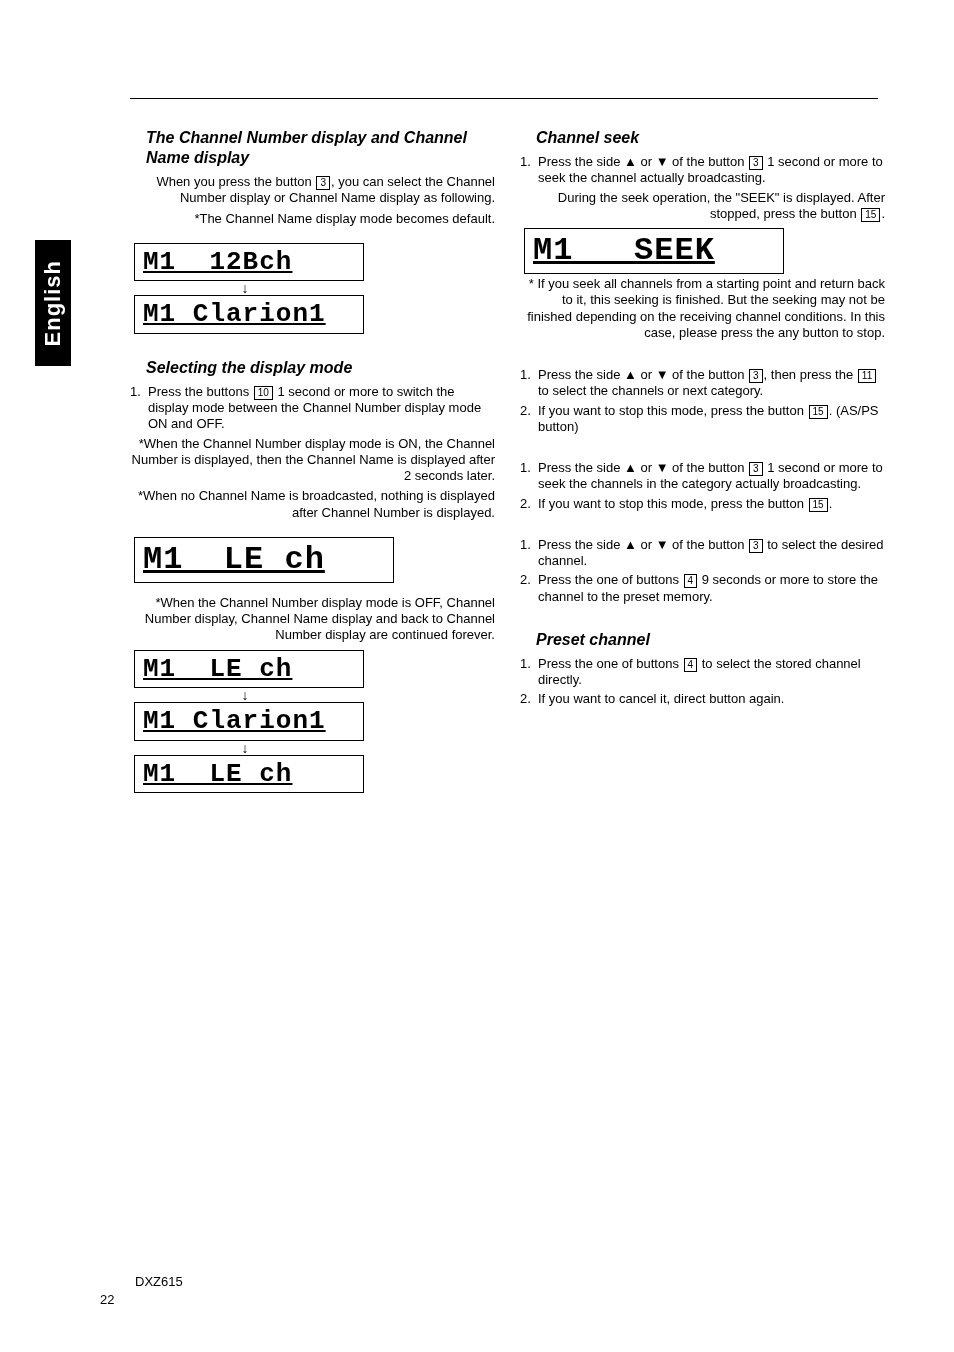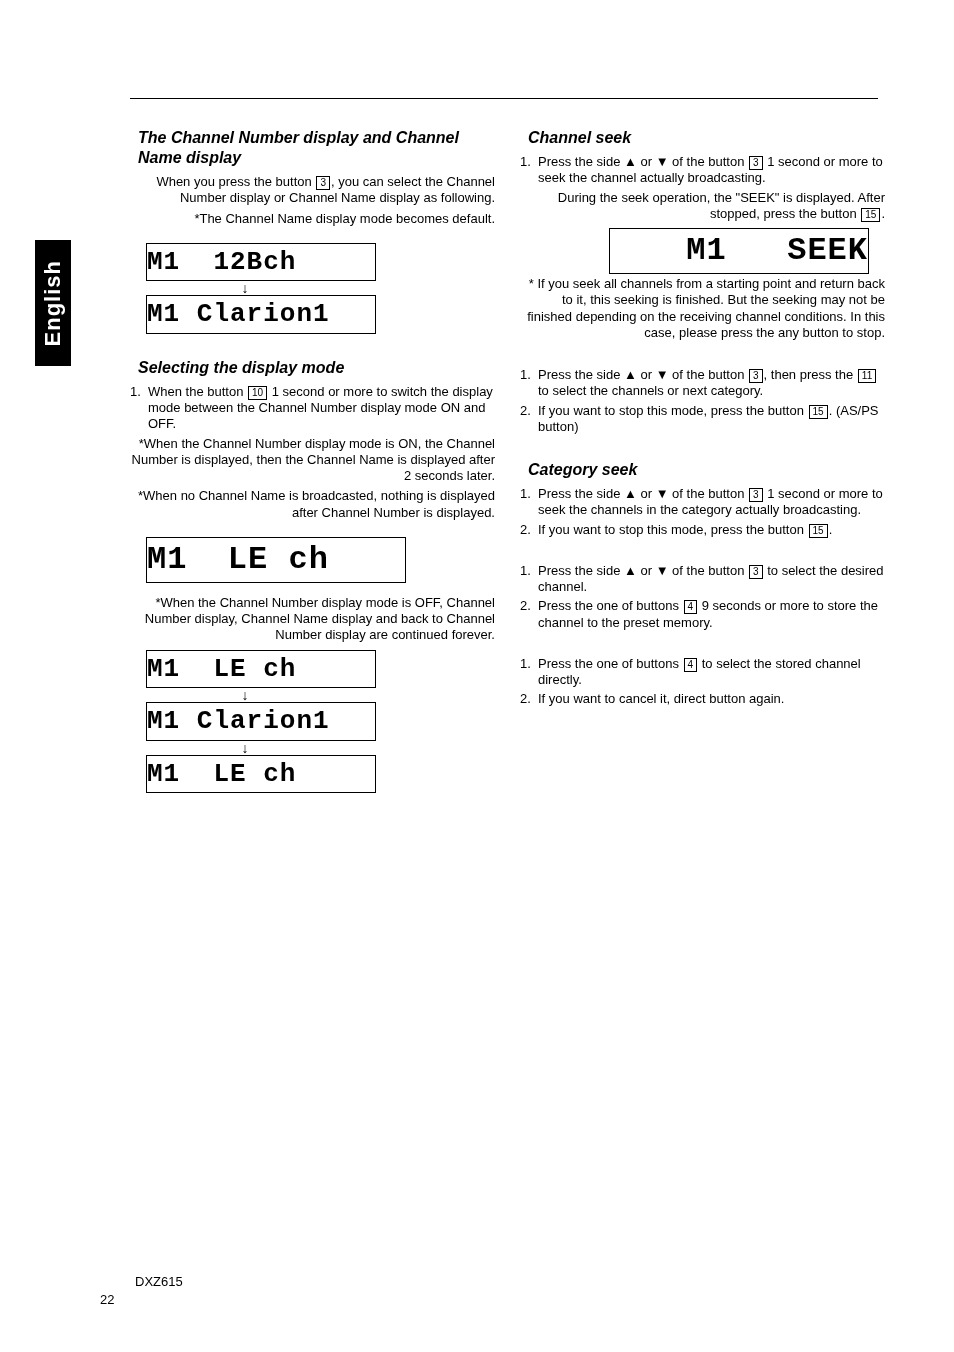--- a/index.html
+++ b/index.html
@@ -56,21 +56,21 @@
       position: absolute;
       width: 365px;
     }
     .col-left { left: 130px; top: 128px; }
     .col-right { left: 520px; top: 128px; }
 
     .section-title {
       font-weight: bold;
       font-style: italic;
       font-size: 16px;
-      margin: 0 0 6px 8px;
+      margin: 0 0 6px 16px;
     }
     .body {
       margin: 0 0 4px 0;
       text-align: right;
     }
     .step {
       display: flex;
       margin-bottom: 3px;
     }
     .step-num {
@@ -88,25 +88,26 @@
       vertical-align: baseline;
       margin: 0 1px;
       font-family: Arial, sans-serif;
     }
     .lcd {
       border: 1.5px solid #000;
       font-family: 'Courier New', monospace;
       font-weight: bold;
       font-size: 26px;
       letter-spacing: 1px;
-      padding: 2px 0;
+      padding: 2px 8px;
       display: inline-block;
       min-width: 230px;
-      margin: 2px 16px;
+      margin: 2px 4px;
       white-space: pre;
+      text-decoration: underline;
     }
     .lcd-big { font-size: 32px; min-width: 260px; }
     .arrow-down {
       text-align: center;
       font-size: 14px;
       line-height: 1;
       margin: -2px 0;
     }
     .center-stack { display: flex; flex-direction: column; align-items: flex-start; }
     .spacer { height: 10px; }
@@ -132,21 +133,21 @@
     <div class="arrow-down" style="width:230px">↓</div>
     <div class="lcd">M1 Clarion1</div>
   </div>
 
   <div class="spacer-lg"></div>
 
   <p class="section-title">Selecting the display mode</p>
   <div class="step">
     <div class="step-num">1.</div>
     <div class="step-txt">
-      <span>When the button </span><span class="keybox">10</span><span> 1 second or more to switch the display mode between the Channel Number display mode ON and OFF.</span>
+      <span>Press the buttons </span><span class="keybox">10</span><span> 1 second or more to switch the display mode between the Channel Number display mode ON and OFF.</span>
     </div>
   </div>
   <p class="body">*When the Channel Number display mode is ON, the Channel Number is displayed, then the Channel Name is displayed after 2 seconds later.</p>
   <p class="body">*When no Channel Name is broadcasted, nothing is displayed after Channel Number is displayed.</p>
   <div class="spacer"></div>
   <div class="lcd lcd-big">M1  LE ch</div>
   <div class="spacer"></div>
   <p class="body">*When the Channel Number display mode is OFF, Channel Number display, Channel Name display and back to Channel Number display are continued forever.</p>
   <div class="center-stack">
     <div class="lcd">M1  LE ch</div>
@@ -161,21 +162,21 @@
   <p class="section-title">Channel seek</p>
   <div class="step">
     <div class="step-num">1.</div>
     <div class="step-txt">
       <span>Press the side  ▲ or ▼  of the button </span><span class="keybox">3</span><span> 1 second or more to seek the channel actually broadcasting.</span>
     </div>
   </div>
   <p class="body" style="margin-left:20px">
     <span>During the seek operation, the "SEEK" is displayed. After stopped, press the button </span><span class="keybox">15</span><span>.</span>
   </p>
-  <div style="text-align:right">
+  <div style="text-align:left">
     <div class="lcd lcd-big">M1   SEEK</div>
   </div>
   <p class="body">* If you seek all channels from a starting point and return back to it, this seeking is finished.  But the seeking may not be finished depending on the receiving channel conditions. In this case, please press the any button to stop.</p>
 
   <div class="spacer-lg"></div>
 
   <div class="step">
     <div class="step-num">1.</div>
     <div class="step-txt">
       <span>Press the side  ▲ or ▼  of the button </span><span class="keybox">3</span><span>, then press the </span><span class="keybox">11</span><span> to select the channels or next category.</span>
@@ -183,21 +184,20 @@
   </div>
   <div class="step">
     <div class="step-num">2.</div>
     <div class="step-txt">
       <span>If you want to stop this mode, press the button </span><span class="keybox">15</span><span>. (AS/PS button)</span>
     </div>
   </div>
 
   <div class="spacer-lg"></div>
 
-  <p class="section-title">Category seek</p>
   <div class="step">
     <div class="step-num">1.</div>
     <div class="step-txt">
       <span>Press the side ▲ or ▼ of the button </span><span class="keybox">3</span><span> 1 second or more to seek the channels in the category actually broadcasting.</span>
     </div>
   </div>
   <div class="step">
     <div class="step-num">2.</div>
     <div class="step-txt">
       <span>If you want to stop this mode, press the button </span><span class="keybox">15</span><span>.</span>
@@ -214,20 +214,21 @@
   </div>
   <div class="step">
     <div class="step-num">2.</div>
     <div class="step-txt">
       <span>Press the one of buttons </span><span class="keybox">4</span><span> 9 seconds or more to store the channel to the preset memory.</span>
     </div>
   </div>
 
   <div class="spacer-lg"></div>
 
+  <p class="section-title">Preset channel</p>
   <div class="step">
     <div class="step-num">1.</div>
     <div class="step-txt">
       <span>Press the one of buttons </span><span class="keybox">4</span><span> to select the stored channel directly.</span>
     </div>
   </div>
   <div class="step">
     <div class="step-num">2.</div>
     <div class="step-txt">If you want to cancel it, direct button again.</div>
   </div>

